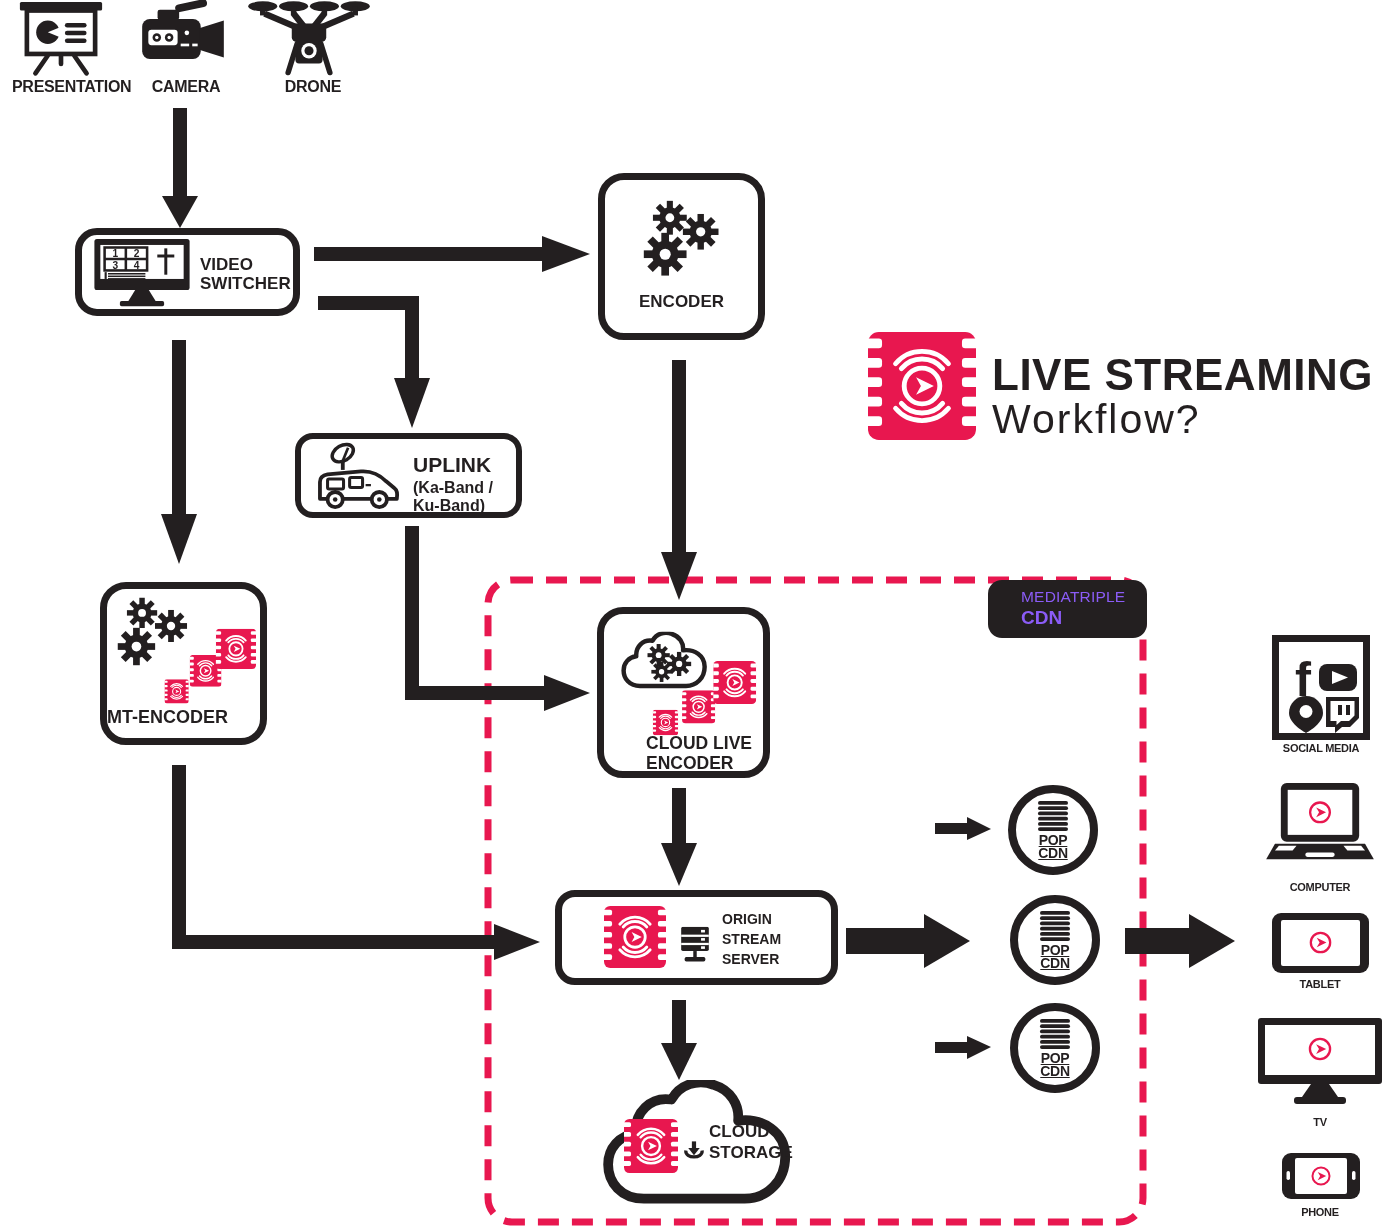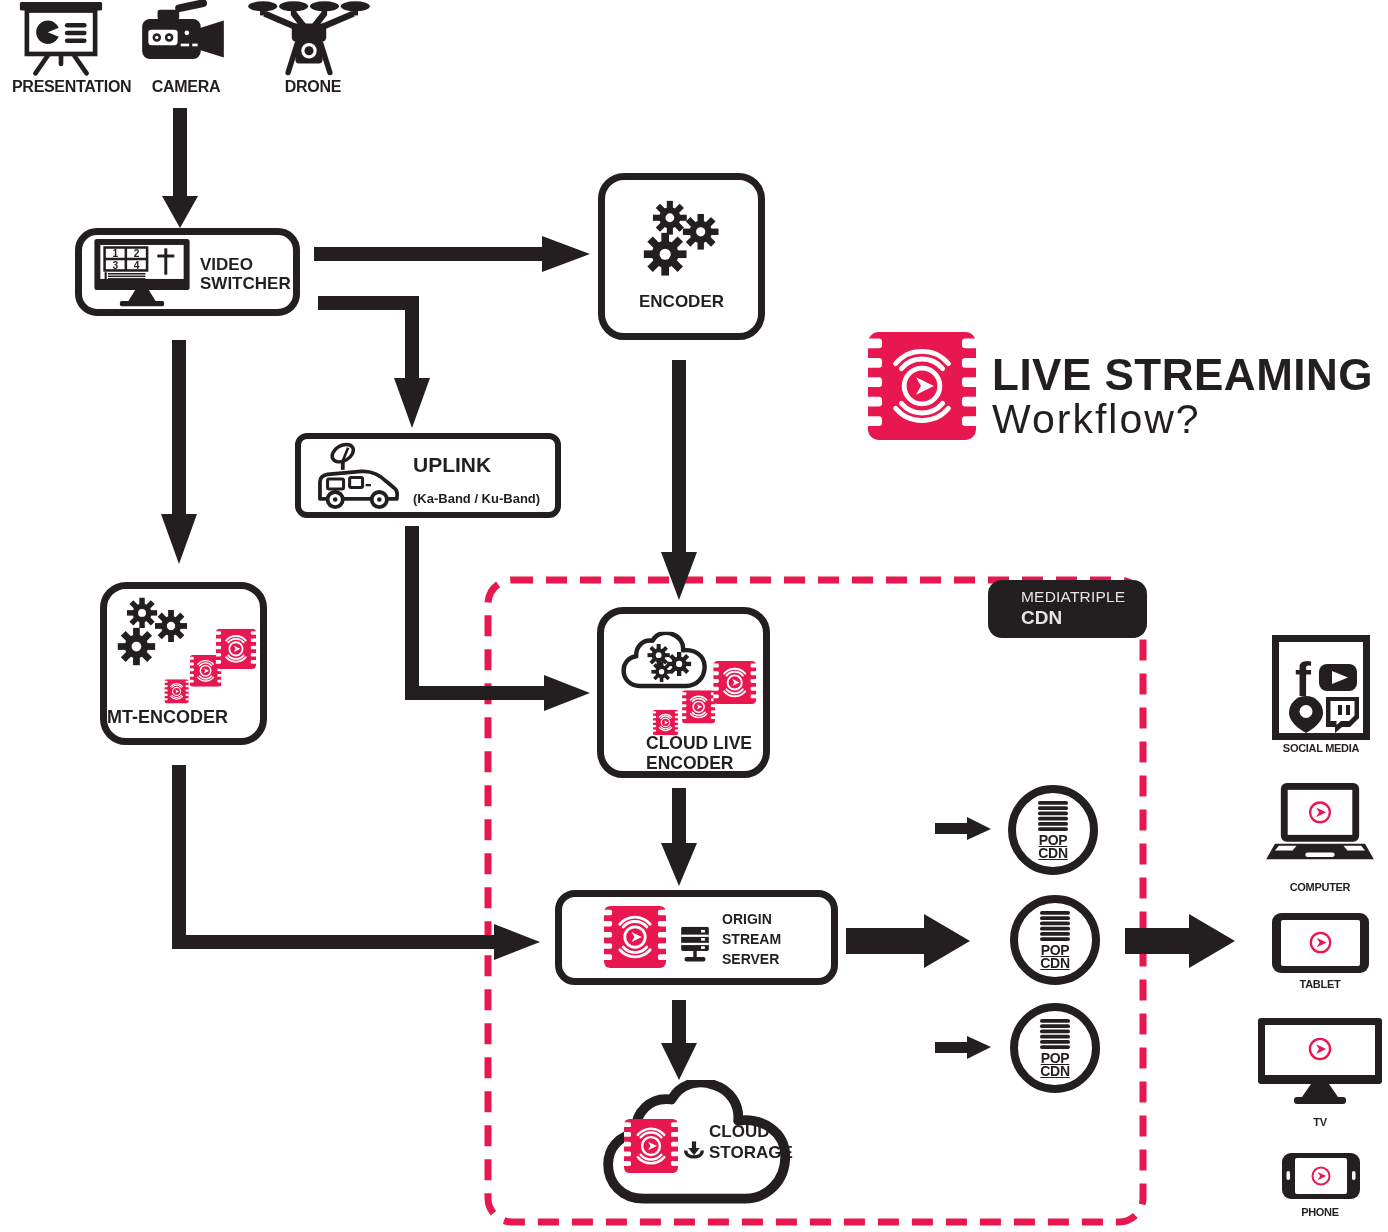--- a/index.html
+++ b/index.html
@@ -18,21 +18,21 @@
   .src-lbl{position:absolute;font-weight:700;font-size:16px;text-align:center;z-index:2;letter-spacing:-0.3px;padding-left:12px;}
   .dev-lbl{position:absolute;font-weight:700;font-size:11px;text-align:center;z-index:2;letter-spacing:-0.3px;}
   #connectors{position:absolute;left:0;top:0;z-index:1;}
   .icon{position:absolute;}
   .node-icon{position:absolute;}
   .pop-circle{position:absolute;width:90px;height:90px;border:8px solid var(--ink);
               border-radius:50%;background:#fff;z-index:2;display:flex;flex-direction:column;
               align-items:center;justify-content:center;text-decoration:underline;}
   .pop-lbl{font-weight:700;font-size:14px;line-height:13px;text-align:center;margin-top:3px;letter-spacing:-0.3px;}
   .badge{position:absolute;left:988px;top:580px;width:159px;height:58px;background:var(--ink);
-         border-radius:14px;z-index:3;color:#e5e5e5;padding:8px 0 0 33px;}
+         border-radius:14px;z-index:3;color:#8b5cf6;padding:8px 0 0 33px;}
   .badge .l1{font-size:15.5px;font-weight:400;letter-spacing:0.2px;}
   .badge .l2{font-size:19px;font-weight:700;margin-top:1px;}
   .title-main{position:absolute;left:992px;top:350px;font-size:44px;font-weight:700;
               letter-spacing:0.5px;z-index:2;white-space:nowrap;}
   .title-sub{position:absolute;left:992px;top:396px;font-size:41px;font-weight:400;
              letter-spacing:2px;z-index:2;white-space:nowrap;}
 </style>
 </head>
 <body>
 
@@ -272,37 +272,37 @@
 
 <div class="node-box" style="left:598px;top:173px;width:167px;height:167px;border-radius:26px">
   <svg class="node-icon" style="left:34px;top:20px" width="86" height="86" viewBox="0 0 92 92">
     <use href="#sym-gear" x="14" y="0" width="38" height="38"></use>
     <use href="#sym-gear" x="46" y="14" width="40" height="40"></use>
     <use href="#sym-gear" x="4" y="34" width="48" height="48"></use>
   </svg>
   <div class="lbl" style="position:absolute;left:0;top:112px;width:153px;text-align:center;font-size:17px">ENCODER</div>
 </div>
 
-<div class="node-box" style="left:295px;top:433px;width:266px;height:85px;border:6px solid var(--ink);border-radius:12px">
+<div class="node-box" style="left:295px;top:433px;width:227px;height:85px;border:6px solid var(--ink);border-radius:18px">
   <svg class="node-icon" style="left:10px;top:2px" width="94" height="70" viewBox="0 0 120 92">
     <ellipse cx="40" cy="16" rx="15" ry="10" transform="rotate(-30 40 16)" fill="#fff" class="st-ink" stroke-width="4.5"></ellipse>
     <line x1="40" y1="26" x2="47" y2="9" class="st-ink" stroke-width="3.5"></line>
     <line x1="40" y1="25" x2="40" y2="38" class="st-ink" stroke-width="5"></line>
     <path d="M10 76 L10 54 C10 48 14 45 20 44 L64 40 C78 39 88 44 97 53 L108 62 C112 65 112 70 111 76 Z" fill="#fff" class="st-ink" stroke-width="5" stroke-linejoin="round"></path>
     <rect x="20" y="50" width="21" height="13" rx="2" class="nf st-ink" stroke-width="4"></rect>
     <rect x="49" y="48" width="17" height="13" rx="2" class="nf st-ink" stroke-width="4"></rect>
     <circle cx="30" cy="77" r="10" fill="#fff" class="st-ink" stroke-width="5"></circle>
       <circle cx="30" cy="77" r="3" class="f-ink"></circle>
     <circle cx="88" cy="77" r="10" fill="#fff" class="st-ink" stroke-width="5"></circle>
       <circle cx="88" cy="77" r="3" class="f-ink"></circle>
     <line x1="70" y1="58" x2="77" y2="58" class="st-ink" stroke-width="3"></line>
   </svg>
   <div style="position:absolute;left:112px;top:14px">
     <div class="lbl" style="font-size:21px">UPLINK</div>
-    <div class="lbl" style="font-size:13px;margin-top:14px">(Ka-Band / Ku-Band)</div>
+    <div class="lbl" style="font-size:16px;margin-top:2px">(Ka-Band / Ku-Band)</div>
   </div>
 </div>
 
 <div class="node-box" style="left:100px;top:582px;width:167px;height:163px;border-radius:26px">
   <svg class="node-icon" style="left:6px;top:8px" width="145" height="114" viewBox="0 0 155 122">
     <use href="#sym-gear" x="14" y="0" width="34" height="34"></use>
     <use href="#sym-gear" x="44" y="13" width="36" height="36"></use>
     <use href="#sym-gear" x="4" y="32" width="42" height="42"></use>
     <use href="#sym-film" x="55" y="88" width="26" height="26"></use>
     <use href="#sym-film" x="82" y="62" width="34" height="34"></use>

